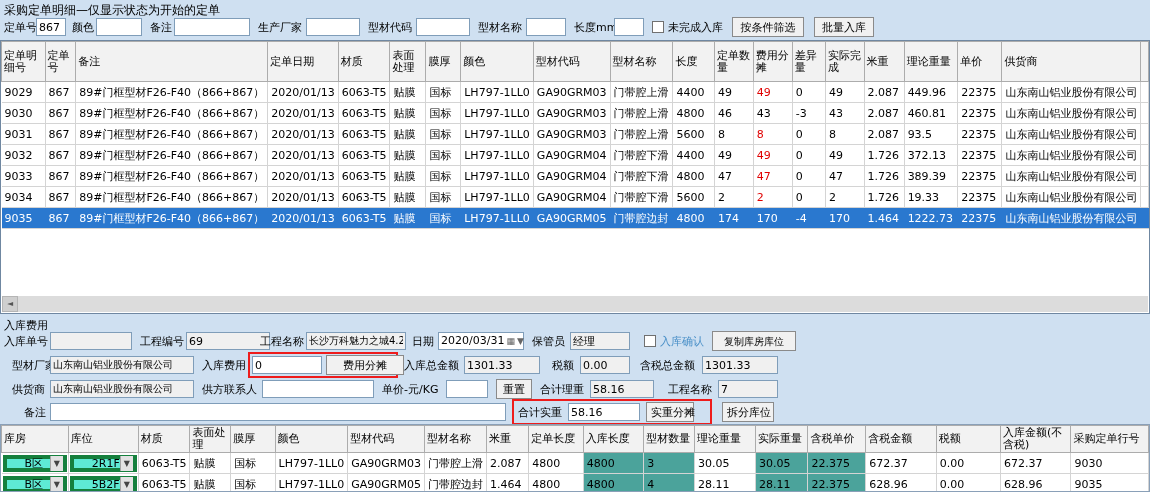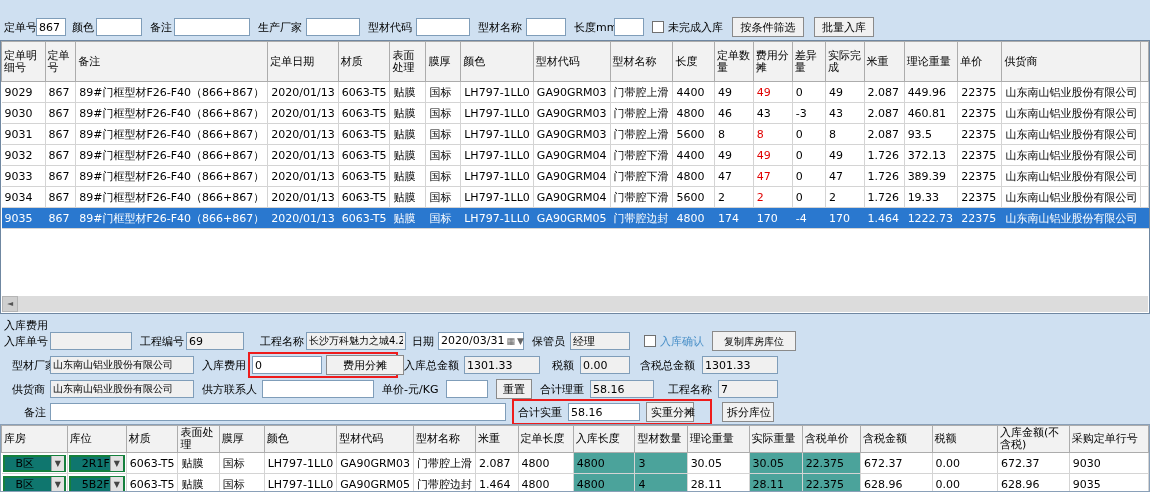--- a/index.html
+++ b/index.html
@@ -34,31 +34,32 @@
   .hscroll { position:absolute; left:1px; right:1px; bottom:1px; height:16px; background:#dcdcdc;
              display:flex; align-items:stretch; }
   .hsbtn { width:16px; background:#cfcfcf; border:1px solid #b5b5b5; font-size:8px;
            line-height:14px; text-align:center; color:#555; }
 
   
   .section-label { position:absolute; left:4px; top:318px; font-size:11px; }
   #bottom-grid-wrap { left:0; top:424px; width:1150px; height:68px; border:1px solid #8aa0b8; }
   #bottom-grid thead tr { height:26px; }
   #bottom-grid td { height:21px; }
-  .combo { display:flex; align-items:center; justify-content:space-between; background:#0f766e;
-           border:2px solid #15803d; height:17px; padding-left:11px; }
+  .combo { display:flex; align-items:center; justify-content:space-between; background:#5eead4;
+           border:4px solid #15803d; height:17px; padding-left:18px; }
   .combo-arrow { width:13px; height:15px; background:#e2e2e2; border-left:1px solid #a5a5a5;
                  font-size:8px; line-height:15px; text-align:center; color:#444; }
   .dicon { font-size:9px; color:#666; margin-left:2px; }
 </style>
 </head>
 <body>
 
 <div class="screen">
 
+  <div class="title">采购定单明细—仅显示状态为开始的定单</div>
 
   <div>
     <span class="lbl" style="left:4px;top:20px">定单号</span>
     <input class="inp" style="left: 36px; top: 18px; width: 30px;" value="867">
     <span class="lbl" style="left:72px;top:20px">颜色</span>
     <input class="inp" style="left: 96px; top: 18px; width: 46px;">
     <span class="lbl" style="left:150px;top:20px">备注</span>
     <input class="inp" style="left: 174px; top: 18px; width: 76px;">
     <span class="lbl" style="left:258px;top:20px">生产厂家</span>
     <input class="inp" style="left: 306px; top: 18px; width: 54px;">
@@ -282,21 +283,21 @@
     <div class="hscroll">
       <div class="hsbtn">◄</div>
     </div>
   </div>
 
   <div class="section-label">入库费用</div>
 
   <span class="lbl" style="left:4px;top:334px">入库单号</span>
   <input class="inp ro" style="left: 50px; top: 332px; width: 82px;">
   <span class="lbl" style="left:140px;top:334px">工程编号</span>
-  <input class="inp ro" style="left: 186px; top: 332px; width: 58px;" value="69">
+  <input class="inp ro" style="left: 186px; top: 332px; width: 84px;" value="69">
   <span class="lbl" style="left:260px;top:334px">工程名称</span>
   <input class="inp ro" style="left: 306px; top: 332px; width: 100px; font-size: 10px;" value="长沙万科魅力之城4.2期">
   <span class="lbl" style="left:412px;top:334px">日期</span>
   <div class="inp" style="left:438px;top:332px;width:86px;line-height:16px">
     <span>2020/03/31</span><span class="dicon">▦</span><span class="dicon">▼</span>
   </div>
   <span class="lbl" style="left:532px;top:334px">保管员</span>
   <input class="inp ro" style="left: 570px; top: 332px; width: 60px;" value="经理">
   <span class="cb" style="left:644px;top:335px"></span>
   <span class="lbl" style="left:660px;top:334px;color:#4a90c8">入库确认</span>

